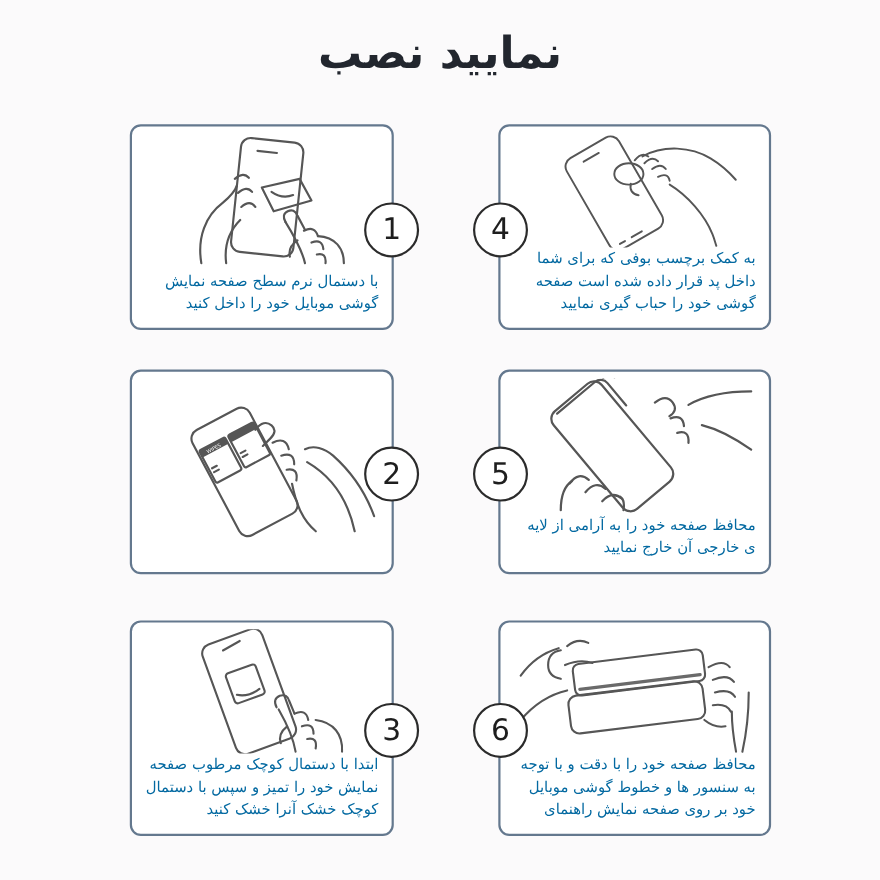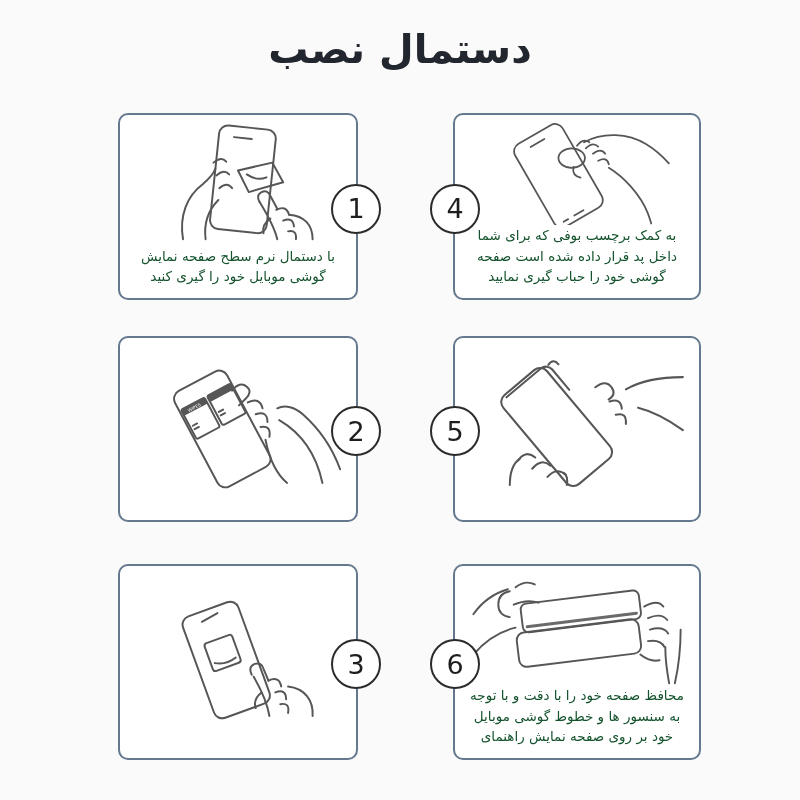--- a/index.html
+++ b/index.html
@@ -22,42 +22,42 @@
     display:flex;flex-direction:column;
     padding:6px 10px 10px 10px;
   }
   .illus{
     flex:1 1 auto;min-height:0;width:100%;
     display:flex;align-items:center;justify-content:center;
   }
   .illus svg{width:100%;height:100%;}
   .caption{
     flex:0 0 auto;
-    direction:rtl;text-align:center;
+    direction:rtl;text-align:right;
     font-size:13.5px;line-height:1.5;font-weight:500;
-    color:#14532d;
+    color:#0369a1;
     padding:0 2px 2px 2px;
   }
   .badge{
     position:absolute;top:50%;margin-top:-23px;
     width:46px;height:46px;border-radius:50%;
     background:#ffffff;border:2.5px solid #2b2b2b;
     display:flex;align-items:center;justify-content:center;
     font-size:27px;color:#1e1e1e;z-index:3;
   }
   .card.col-left  .badge{right:-25px;}
   .card.col-right .badge{left:-25px;}
   .art{stroke:#565656;fill:none;stroke-width:2;stroke-linecap:round;stroke-linejoin:round;}
   .art-fill{fill:#565656;stroke:none;}
   .art text{stroke:none;}
 </style>
 </head>
 <body>
 
-<div class="page-title">دستمال نصب</div>
+<div class="page-title">نمایید نصب</div>
 
 <div class="card col-left" style="left:118px;top:113px;width:240px;height:187px;">
   <div class="illus">
     <svg viewBox="0 0 220 118">
       <g class="art">
         <rect x="86" y="2" width="58" height="106" rx="9" transform="rotate(6 115 55)"></rect>
         <line x1="106" y1="12" x2="124" y2="14"></line>
       </g>
       <g class="art">
         <path d="M54 116 C50 92 58 72 74 60 C80 55 85 50 87 44"></path>
@@ -74,21 +74,21 @@
         <path d="M132 78 q-4 -7 2 -10 q6 -3 9 4 l7 13"></path>
         <path d="M149 86 q10 -5 13 5"></path>
         <path d="M156 97 q10 -4 11 6"></path>
         <path d="M161 108 q9 -2 8 8"></path>
         <path d="M143 95 q-9 6 -7 15"></path>
         <path d="M150 116 C147 103 140 91 132 78"></path>
         <path d="M186 116 C186 102 178 92 162 91"></path>
       </g>
     </svg>
   </div>
-  <div class="caption">با دستمال نرم سطح صفحه نمایش گوشی موبایل خود را گیری کنید</div>
+  <div class="caption">با دستمال نرم سطح صفحه نمایش گوشی موبایل خود را داخل کنید</div>
   <div class="badge">
       <span>1</span>
     </div>
 </div>
 
 <div class="card col-left" style="left:118px;top:336px;width:240px;height:186px;">
   <div class="illus">
     <svg viewBox="0 0 220 118">
       <g class="art">
         <rect x="64" y="6" width="60" height="110" rx="9" transform="rotate(-28 94 61)"></rect>
@@ -137,20 +137,21 @@
         <path d="M124 74 q-4 -8 3 -11 q7 -2 9 5 l5 12"></path>
         <path d="M141 80 q11 -5 13 6"></path>
         <path d="M148 92 q11 -4 11 7"></path>
         <path d="M153 104 q10 -2 8 9"></path>
         <path d="M134 92 q-9 7 -6 16"></path>
         <path d="M142 116 C140 104 134 90 126 76"></path>
         <path d="M186 116 C187 100 178 88 161 86"></path>
       </g>
     </svg>
   </div>
+  <div class="caption">ابتدا با دستمال کوچک مرطوب صفحه نمایش خود را تمیز و سپس با دستمال کوچک خشک آنرا خشک کنید</div>
   <div class="badge">
       <span>3</span>
     </div>
 </div>
 
 <div class="card col-right" style="left:453px;top:113px;width:248px;height:187px;">
   <div class="illus">
     <svg viewBox="0 0 220 118">
       <g class="art">
         <rect x="58" y="8" width="62" height="108" rx="10" transform="rotate(-30 89 62)"></rect>
@@ -199,20 +200,21 @@
       </g>
       <g class="art">
         <path d="M128 20 q10 -8 16 0 q5 7 -3 12"></path>
         <path d="M142 34 q11 -4 12 7"></path>
         <path d="M148 47 q11 -3 10 9"></path>
         <path d="M214 10 C192 10 172 14 158 22"></path>
         <path d="M214 62 C200 52 186 44 170 40"></path>
       </g>
     </svg>
   </div>
+  <div class="caption">محافظ صفحه خود را به آرامی از لایه ی خارجی آن خارج نمایید</div>
   <div class="badge">
       <span>5</span>
     </div>
 </div>
 
 <div class="card col-right" style="left:453px;top:564px;width:248px;height:196px;">
   <div class="illus">
     <svg viewBox="0 0 220 118">
       <g class="art">
         <rect x="48" y="56" width="128" height="36" rx="8" transform="rotate(-7 112 74)"></rect>

